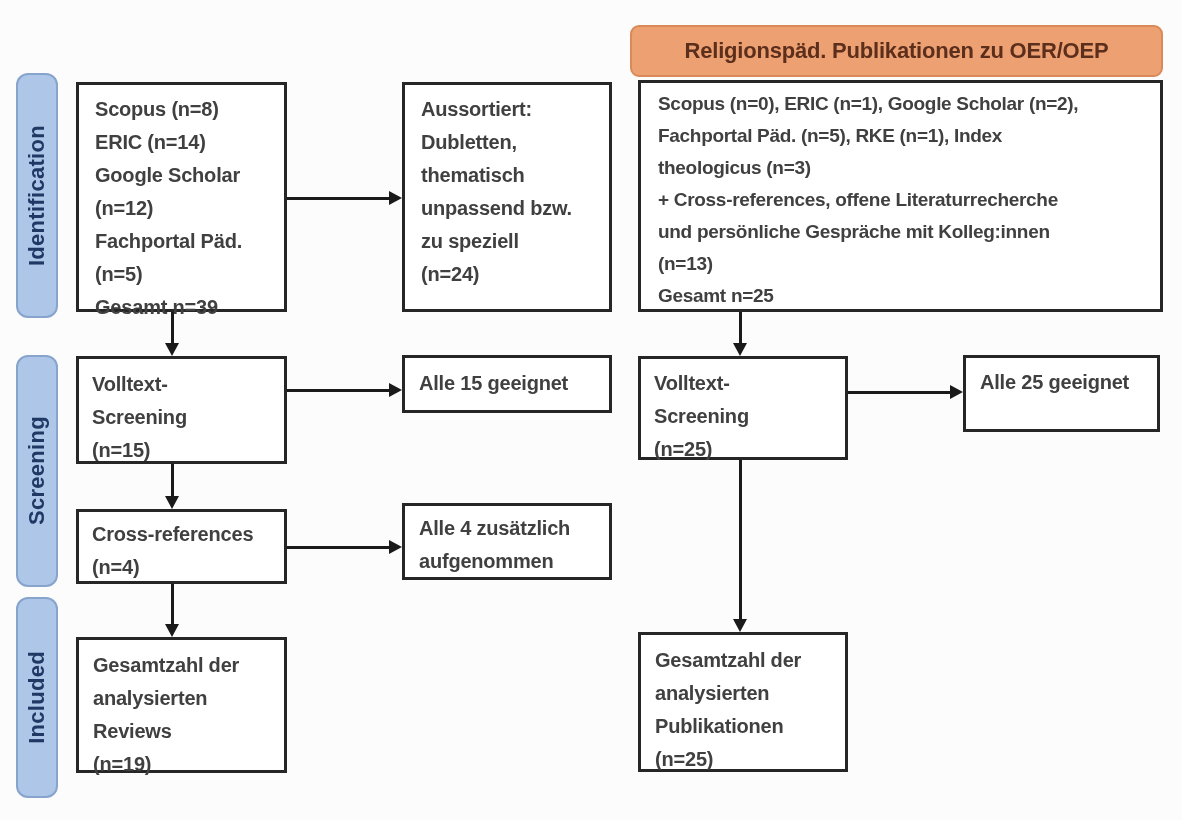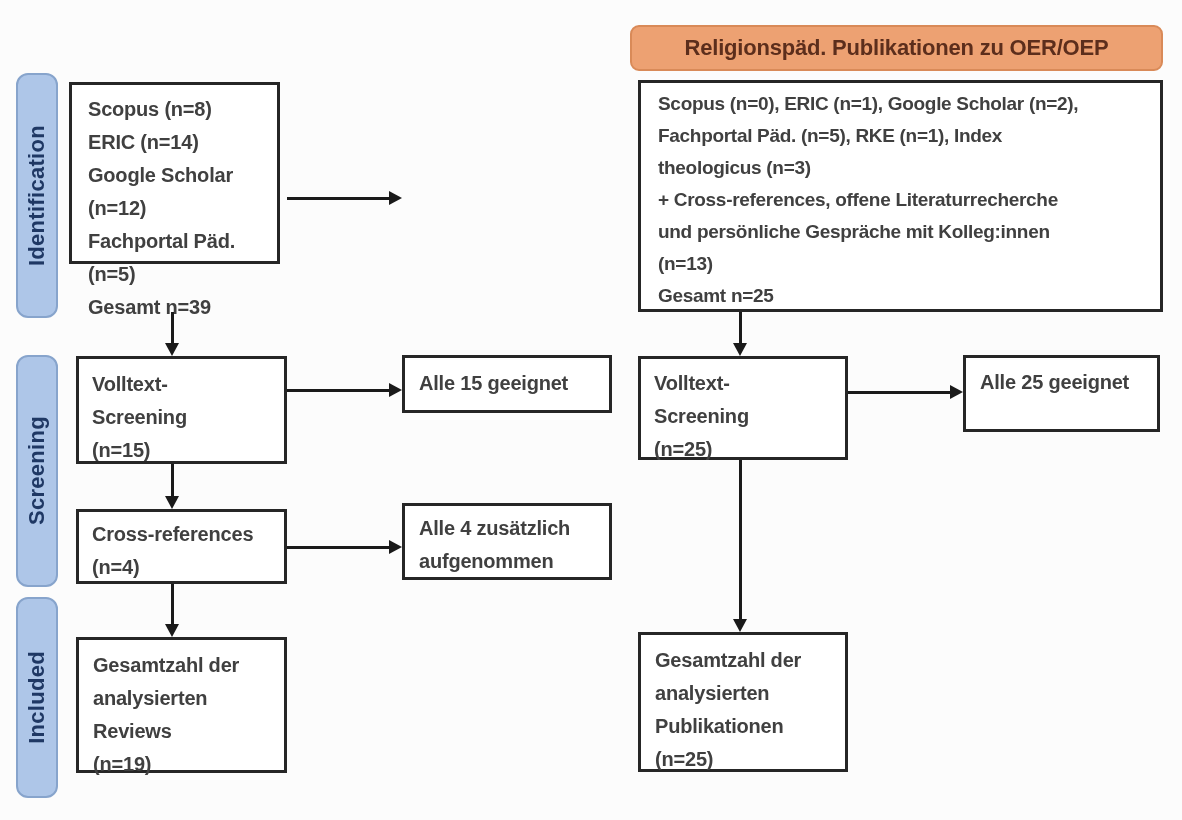--- a/index.html
+++ b/index.html
@@ -43,39 +43,45 @@
     position:absolute;bottom:0;left:0;width:0;height:0;
     border-top:13px solid var(--arrow);
     border-left:7px solid transparent;border-right:7px solid transparent;
   }
 </style>
 </head>
 <body>
 
 <div class="canvas">
 
-  <div class="hdr" style="left:630px;top:25px;width:533px;height:46px">Religionspäd. Publikationen zu OER/OEP</div>
+  <div class="hdr" style="left:630px;top:25px;width:533px;height:52px">Religionspäd. Publikationen zu OER/OEP</div>
 
   <div class="stage" style="left:16px;top:73px;width:42px;height:245px">
     <span>Identification</span>
   </div>
   <div class="stage" style="left:16px;top:355px;width:42px;height:232px">
     <span>Screening</span>
   </div>
   <div class="stage" style="left:16px;top:597px;width:42px;height:201px">
     <span>Included</span>
   </div>
 
-  <div class="box" style="left:69px;top:82px;width:211px;height:182px;padding:8px 4px 0 16px">Scopus (n=8)
+  <div class="box" style="left:76px;top:82px;width:211px;height:230px;padding:8px 4px 0 16px">Scopus (n=8)
 ERIC (n=14)
 Google Scholar
 (n=12)
 Fachportal Päd.
 (n=5)
 Gesamt n=39</div>
+  <div class="box" style="left:402px;top:82px;width:210px;height:230px;padding:8px 4px 0 16px">Aussortiert:
+Dubletten,
+thematisch
+unpassend bzw.
+zu speziell
+(n=24)</div>
   <div class="box" style="left:76px;top:356px;width:211px;height:108px;padding:9px 4px 0 13px">Volltext-
 Screening
 (n=15)</div>
   <div class="box" style="left:402px;top:355px;width:210px;height:58px;padding:9px 4px 0 14px">Alle 15 geeignet</div>
   <div class="box" style="left:76px;top:509px;width:211px;height:75px;padding:6px 4px 0 13px">Cross-references
 (n=4)</div>
   <div class="box" style="left:402px;top:503px;width:210px;height:77px;padding:6px 4px 0 14px">Alle 4 zusätzlich
 aufgenommen</div>
   <div class="box" style="left:76px;top:637px;width:211px;height:136px;padding:9px 4px 0 14px">Gesamtzahl der
 analysierten

